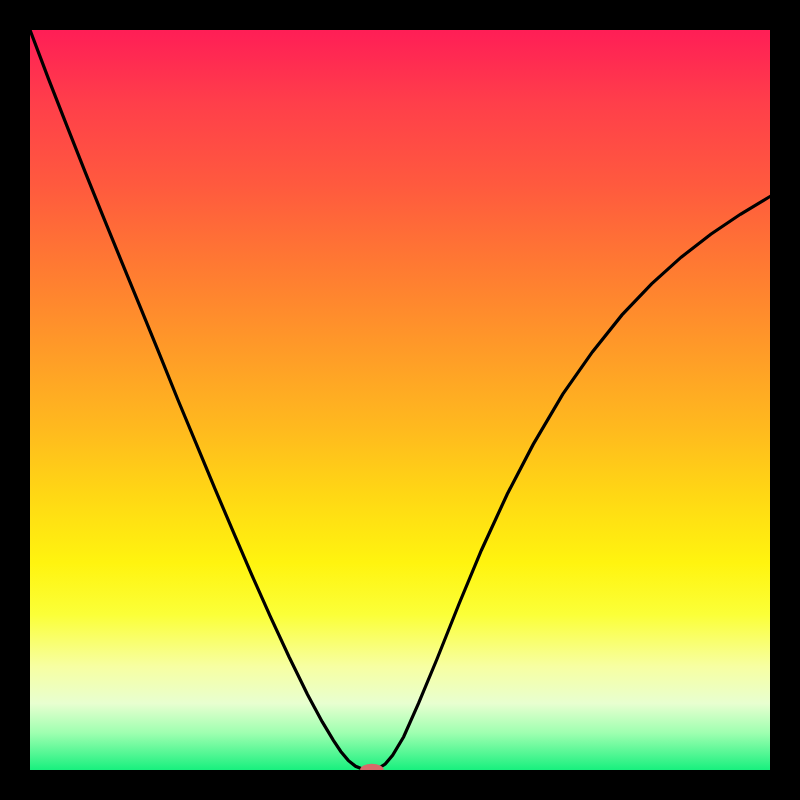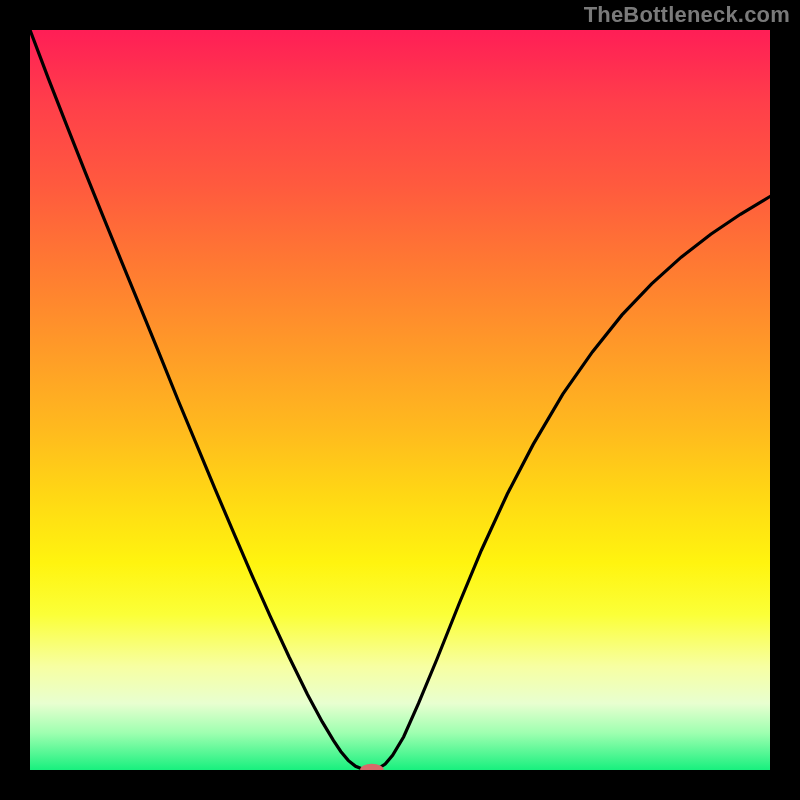--- a/index.html
+++ b/index.html
@@ -56,21 +56,20 @@
   }
   .marker {
     fill: #d86a6a;
     stroke: none;
   }
 </style>
 </head>
 <body>
 
 <div class="frame">
-  <div class="watermark">TheBottleneck.com</div>
 
   <div class="plot">
     <svg viewBox="0 0 740 740" preserveAspectRatio="none">
       <path class="curve" d="M0.00 0.00 L18.50 48.84 L37.00 96.20 L55.50 142.82 L74.00 188.70 L92.50 233.84 L111.00 278.98 L129.50 324.12 L148.00 370.00 L166.50 414.40 L185.00 458.80 L203.50 502.46 L222.00 545.38 L240.50 586.82 L259.00 626.78 L277.50 664.52 L292.30 691.90 L303.40 710.40 L310.80 721.50 L318.20 730.38 L325.60 736.30 L333.00 739.26 L336.70 740.00 L340.40 740.00 L344.10 739.26 L349.28 737.78 L355.20 734.08 L362.60 725.20 L373.70 706.70 L388.50 673.40 L407.00 629.00 L429.20 573.50 L451.40 520.22 L477.30 463.98 L503.20 414.40 L532.80 364.08 L562.40 321.90 L592.00 284.90 L621.60 253.82 L651.20 227.18 L680.80 204.24 L710.40 184.26 L740.00 166.50"></path>
       <ellipse class="marker" cx="341.88" cy="740.00" rx="11.84" ry="6.29"></ellipse>
     </svg>
   </div>
 </div>
 
 </body></html>

